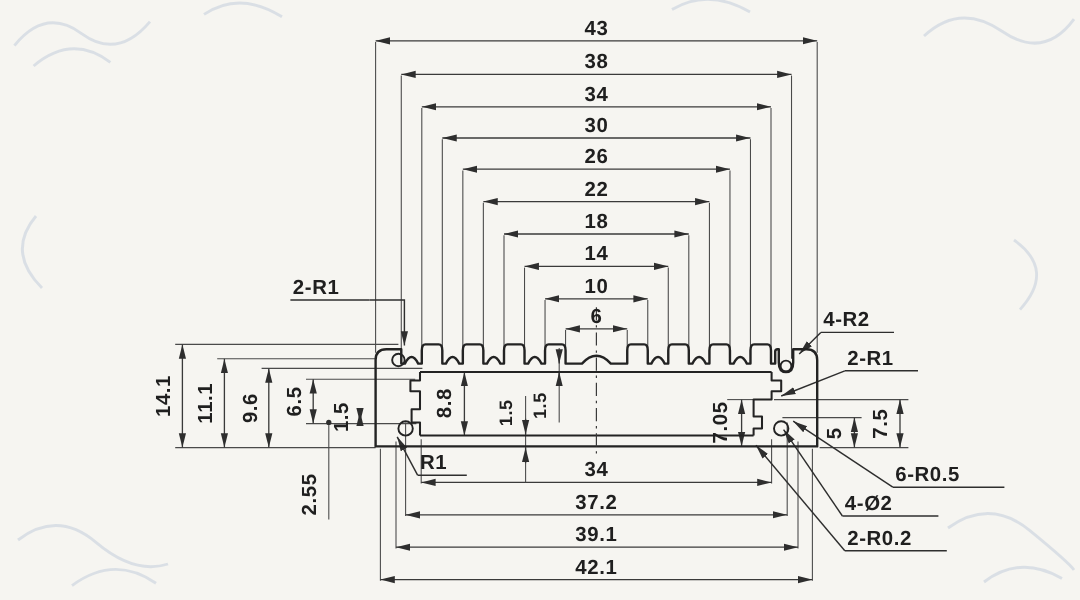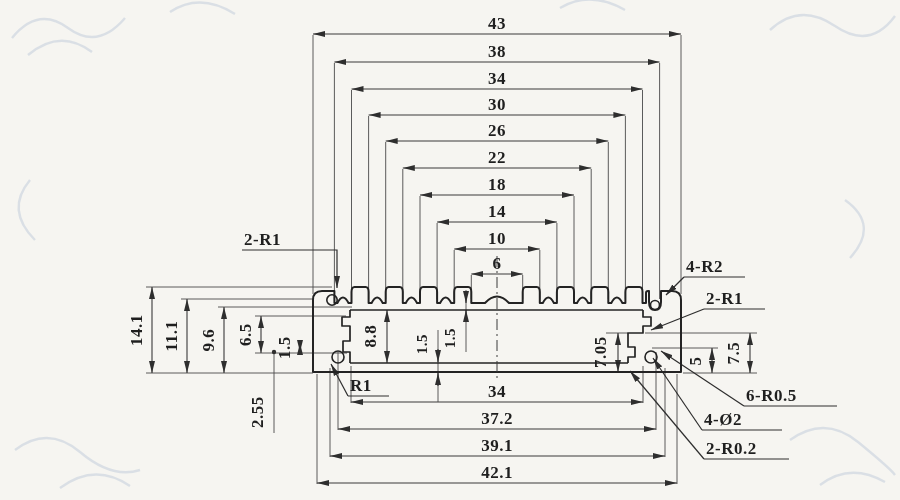--- a/index.html
+++ b/index.html
@@ -1,17 +1,17 @@
 <!DOCTYPE html>
 <html><head>
 <meta charset="utf-8">
 <style>
   html,body{margin:0;padding:0;background:#e8e8e6;}
   #stage{width:900px;height:500px;position:relative;background:#f6f5f1;overflow:hidden;
-         font-family:Liberation Serif, serif;}
+         font-family:Liberation Sans, sans-serif;}
   svg{display:block}
   .profile{fill:none;stroke:#232323;stroke-width:2;stroke-linejoin:round;}
   .inner{fill:none;stroke:#232323;stroke-width:1.7;stroke-linejoin:round;}
   .hole{fill:none;stroke:#232323;stroke-width:1.6;}
   .dim{stroke:#3a3a3a;stroke-width:1.1;fill:none;}
   .ext{stroke:#4a4a4a;stroke-width:0.9;fill:none;}
   .lead{stroke:#2e2e2e;stroke-width:1.2;fill:none;}
   .center{stroke:#3a3a3a;stroke-width:1;stroke-dasharray:11 4 2 4;fill:none;}
   .dimtext{font-size:17px;font-weight:600;fill:#1f1f1f;letter-spacing:.5px;}
   .dimtext.small{font-size:15px;}

